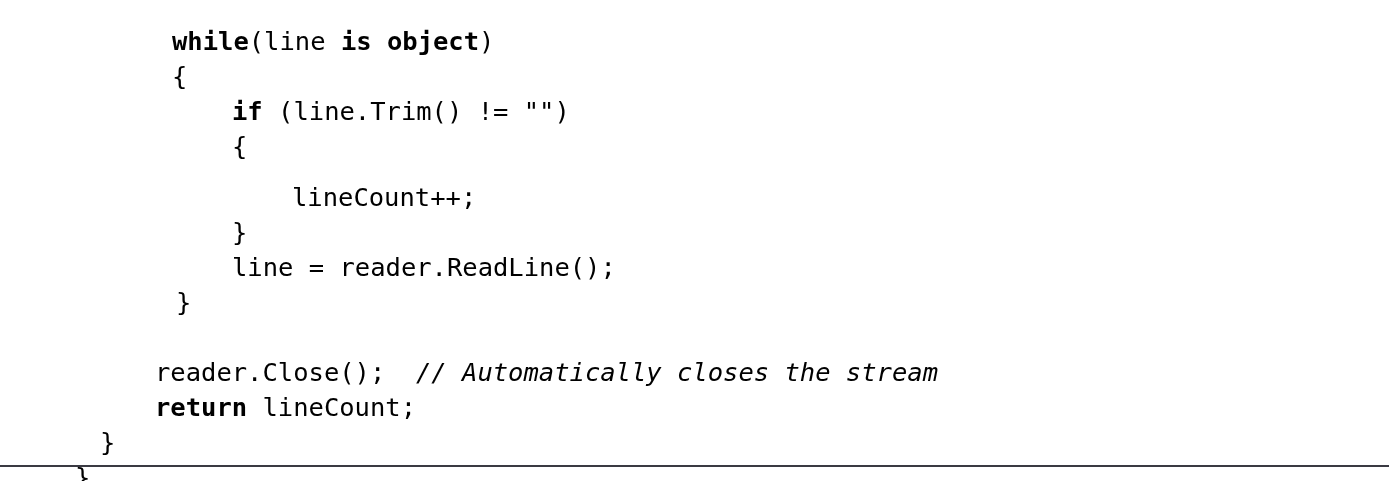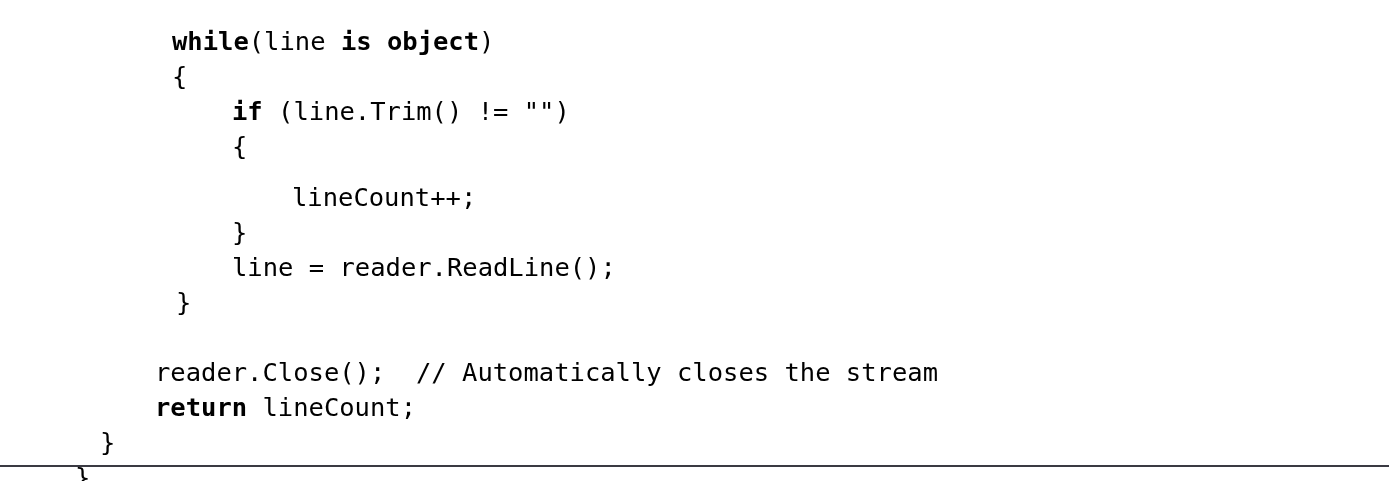--- a/index.html
+++ b/index.html
@@ -47,20 +47,21 @@
   .ind-while   { padding-left: 172px; }
   .ind-whileclose { padding-left: 176px; }
   .ind-if      { padding-left: 232px; }
   .ind-ifbody  { padding-left: 292px; margin-top: 16px; }
 
   .kw {
     font-weight: bold;
     text-align: right;
   }
   .cmt {
+    font-style: italic;
     text-align: right;
   }
   .blank-line {
     height: 35px;
     line-height: 35px;
   }
 
   #bottom-rule {
     position: absolute;
     left: 0;

